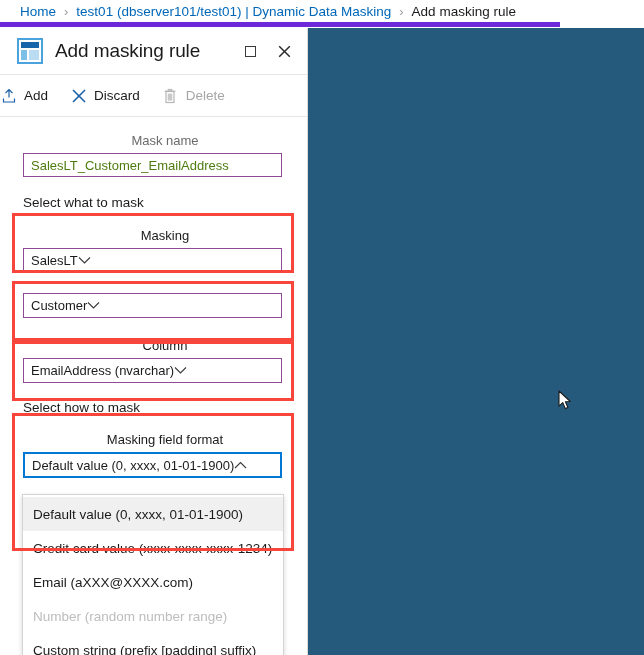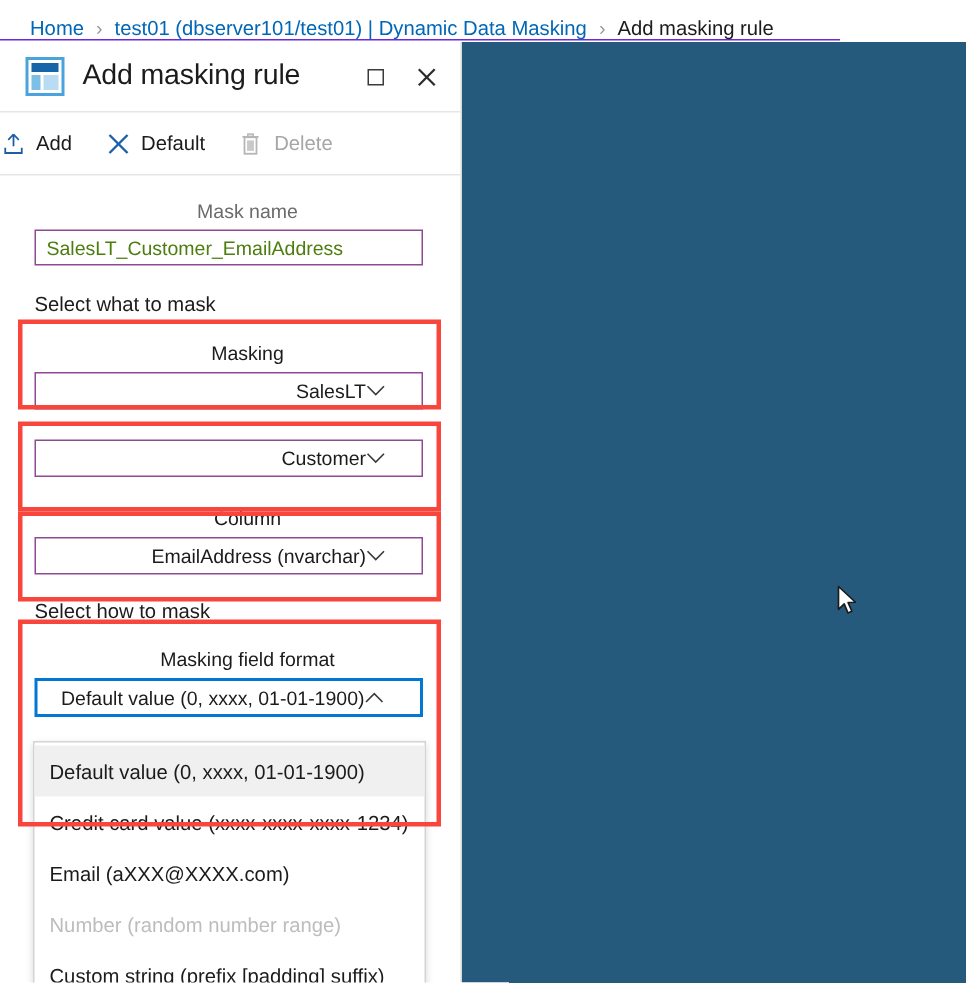--- a/index.html
+++ b/index.html
@@ -16,23 +16,23 @@
     color: #1b1b1b;
     position: relative;
   }
 
   
   #breadcrumb {
     position: absolute;
     left: 0; top: 0;
     width: 560px; height: 27px;
     background: #ffffff;
-    border-bottom: 1px solid #6d28d9;
-    display: flex;
-    align-items: flex-end;
+    border-bottom: 5px solid #6d28d9;
+    display: flex;
+    align-items: center;
     padding-left: 20px;
     box-sizing: border-box;
     white-space: nowrap;
   }
   .crumb-link {
     color: #0067b8;
     font-size: 13.5px;
     cursor: pointer;
   }
   .crumb-current {
@@ -192,21 +192,21 @@
     height: 25px;
     border: 1px solid #8e4a94;
     background: #ffffff;
     box-sizing: border-box;
     display: flex;
     align-items: center;
     padding: 0 24px 0 7px;
     font-size: 13px;
     color: #1b1b1b;
     cursor: pointer;
-    justify-content: flex-end;
+    justify-content: flex-start;
   }
   .combo.open {
     border: 2px solid #0078d4;
     height: 26px;
   }
   .chev {
     flex: none;
     width: 13px; height: 9px;
   }
 
@@ -301,21 +301,21 @@
       <span>Add</span>
     </div>
 
     <div class="cmd">
       <span class="glyph">
         <svg width="16" height="16" viewBox="0 0 16 16" aria-hidden="true">
           <line x1="2" y1="2" x2="14" y2="14" stroke="#1b5fa8" stroke-width="1.6"></line>
           <line x1="14" y1="2" x2="2" y2="14" stroke="#1b5fa8" stroke-width="1.6"></line>
         </svg>
       </span>
-      <span>Default</span>
+      <span>Discard</span>
     </div>
 
     <div class="cmd disabled">
       <span class="glyph">
         <svg width="16" height="16" viewBox="0 0 16 16" aria-hidden="true">
           <rect x="4" y="3.5" width="8" height="11" fill="none" stroke="#b6b6b6" stroke-width="1.2"></rect>
           <rect x="5.7" y="5.6" width="4.6" height="7" fill="#c9c9c9"></rect>
           <line x1="2.6" y1="3.2" x2="13.4" y2="3.2" stroke="#b6b6b6" stroke-width="1.2"></line>
           <rect x="6.2" y="1.4" width="3.6" height="1.5" fill="none" stroke="#b6b6b6" stroke-width="1"></rect>
         </svg>

